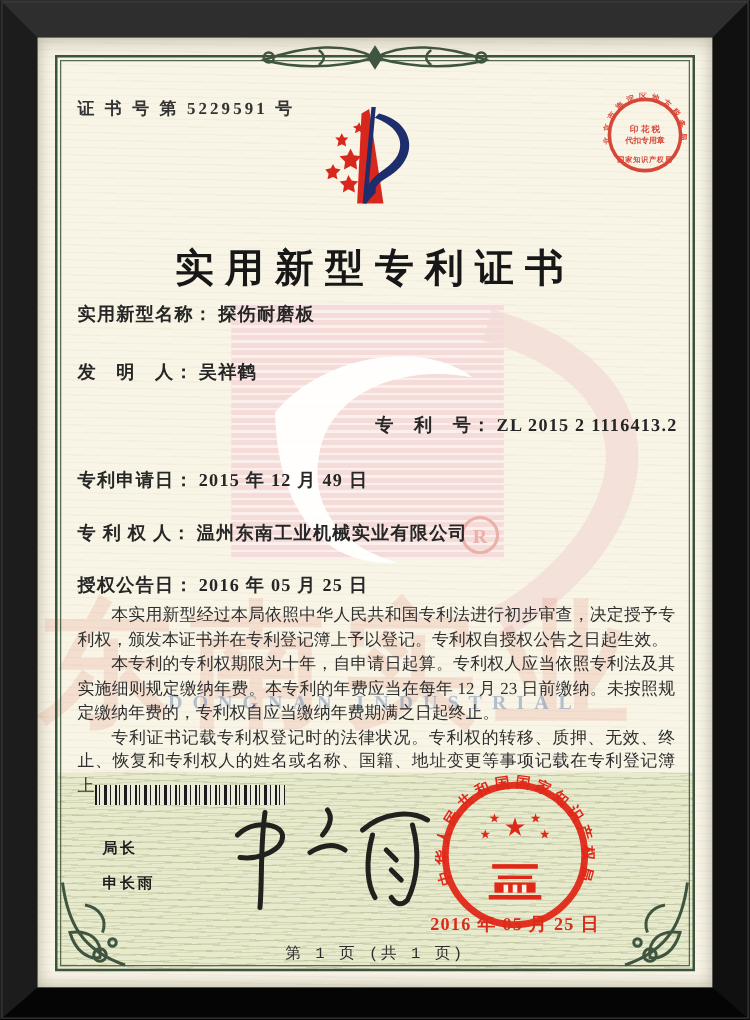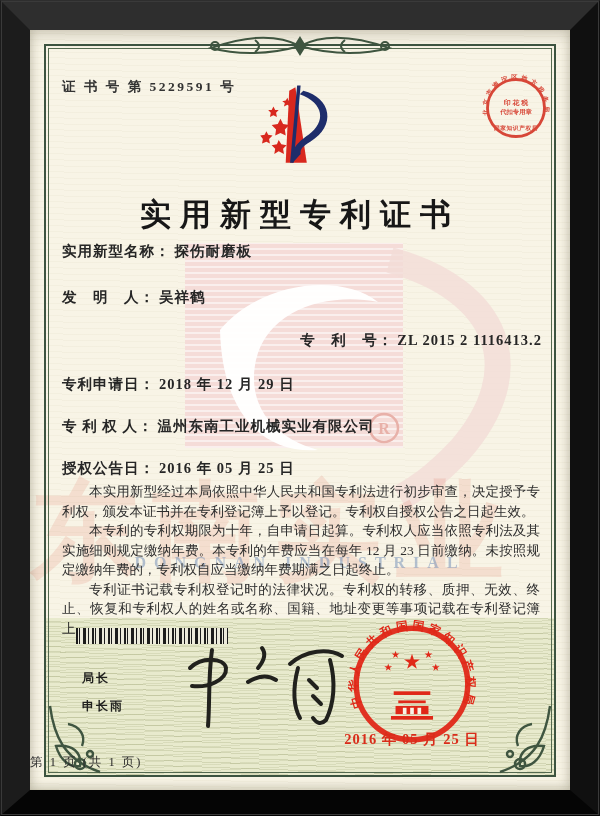--- a/index.html
+++ b/index.html
@@ -33,21 +33,21 @@
   .paras{position:absolute;left:32px;top:452px;width:478px;font-size:13.5px;line-height:19.5px;
          color:#2e2e2e;font-weight:500;text-align:justify;}
   .paras p{margin:0;text-indent:2em;}
   .barcode{position:absolute;left:46px;top:598px;width:152px;height:16px;
       background:repeating-linear-gradient(90deg,#1c1c1c 0 2px,#eceadb 2px 3px,#1c1c1c 3px 4px,#eceadb 4px 7px,#1c1c1c 7px 10px,#eceadb 10px 12px,#1c1c1c 12px 13px,#eceadb 13px 16px);}
   .signer{position:absolute;left:52px;font-size:12px;font-weight:700;color:#21211f;letter-spacing:2px;}
   .sig{position:absolute;left:148px;top:606px;}
   .seal{position:absolute;left:318px;top:590px;}
   .seal-date{position:absolute;left:310px;top:700px;width:144px;text-align:center;
              font-size:14.5px;font-weight:700;color:#d92c1a;letter-spacing:1px;}
-  .footer{position:absolute;left:0;top:724px;width:100%;font-size:12.5px;color:#2c2c2c;letter-spacing:2px;}
+  .footer{position:absolute;left:0;top:724px;width:100%;text-align:center;font-size:12.5px;color:#2c2c2c;letter-spacing:2px;font-family:Liberation Mono, monospace;}
   .corner{position:absolute;bottom:14px;}
   .corner.left{left:16px;}
   .corner.right{right:16px;transform:scaleX(-1);}
   .wm-square{position:absolute;left:155px;top:213px;width:218px;height:205px;
        background:repeating-linear-gradient(0deg, rgba(255,255,255,.55) 0 2px, transparent 2px 6px),#f5dcd8;}
   .wm-cn{position:absolute;left:0;top:430px;width:100%;text-align:left;font-size:108px;font-weight:700;
          letter-spacing:14px;color:rgba(215,75,55,.13);white-space:nowrap;}
   .wm-en{position:absolute;left:0;top:524px;width:100%;text-align:center;font-size:16px;font-weight:700;
          letter-spacing:8px;color:rgba(120,148,185,.55);white-space:nowrap;}
 </style>
@@ -136,21 +136,21 @@
     <div class="frow" style="top:212px;">
       <span>实用新型名称：</span><span class="val">探伤耐磨板</span>
     </div>
     <div class="frow" style="top:258px;">
       <span>发　明　人：</span><span class="val">吴祥鹤</span>
     </div>
     <div class="frow" style="top:301px;text-align:right;">
       <span>专　利　号：</span><span class="val">ZL 2015 2 1116413.2</span>
     </div>
     <div class="frow" style="top:345px;">
-      <span>专利申请日：</span><span class="val">2018 年 12 月 29 日</span>
+      <span>专利申请日：</span><span class="val">2015 年 12 月 49 日</span>
     </div>
     <div class="frow" style="top:387px;">
       <span>专 利 权 人：</span><span class="val">温州东南工业机械实业有限公司</span>
     </div>
     <div class="frow" style="top:429px;">
       <span>授权公告日：</span><span class="val">2016 年 05 月 25 日</span>
     </div>
 
     <div class="paras">
       <p>本实用新型经过本局依照中华人民共和国专利法进行初步审查，决定授予专利权，颁发本证书并在专利登记簿上予以登记。专利权自授权公告之日起生效。</p>

